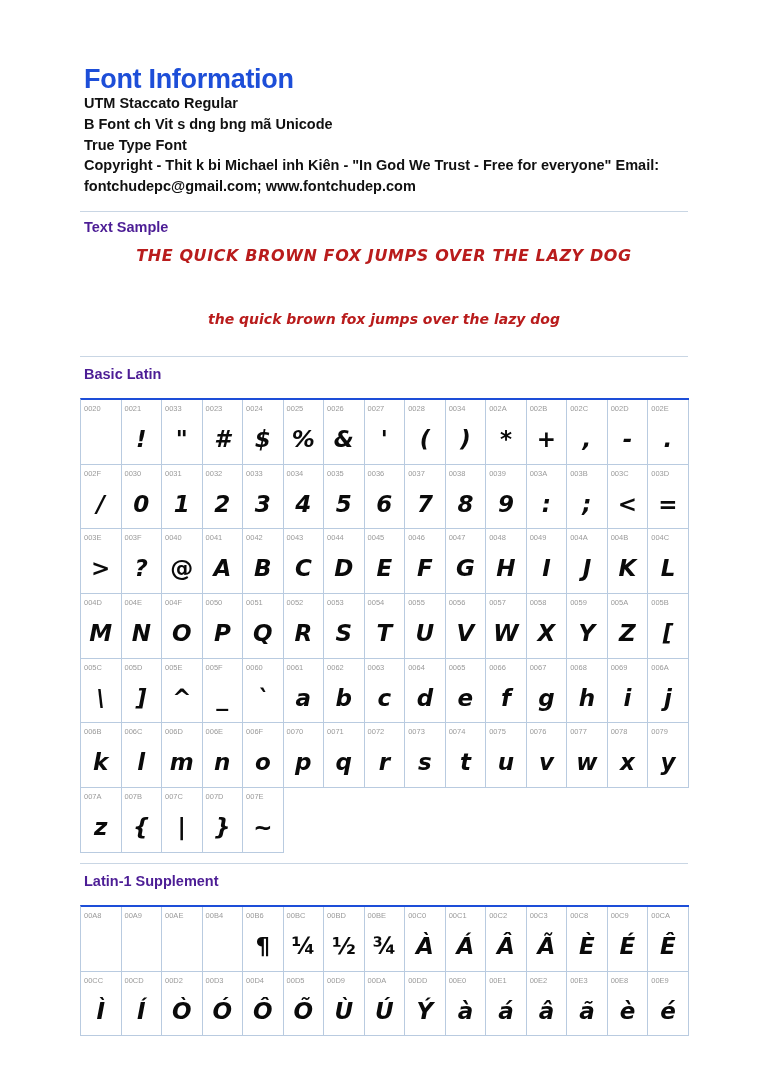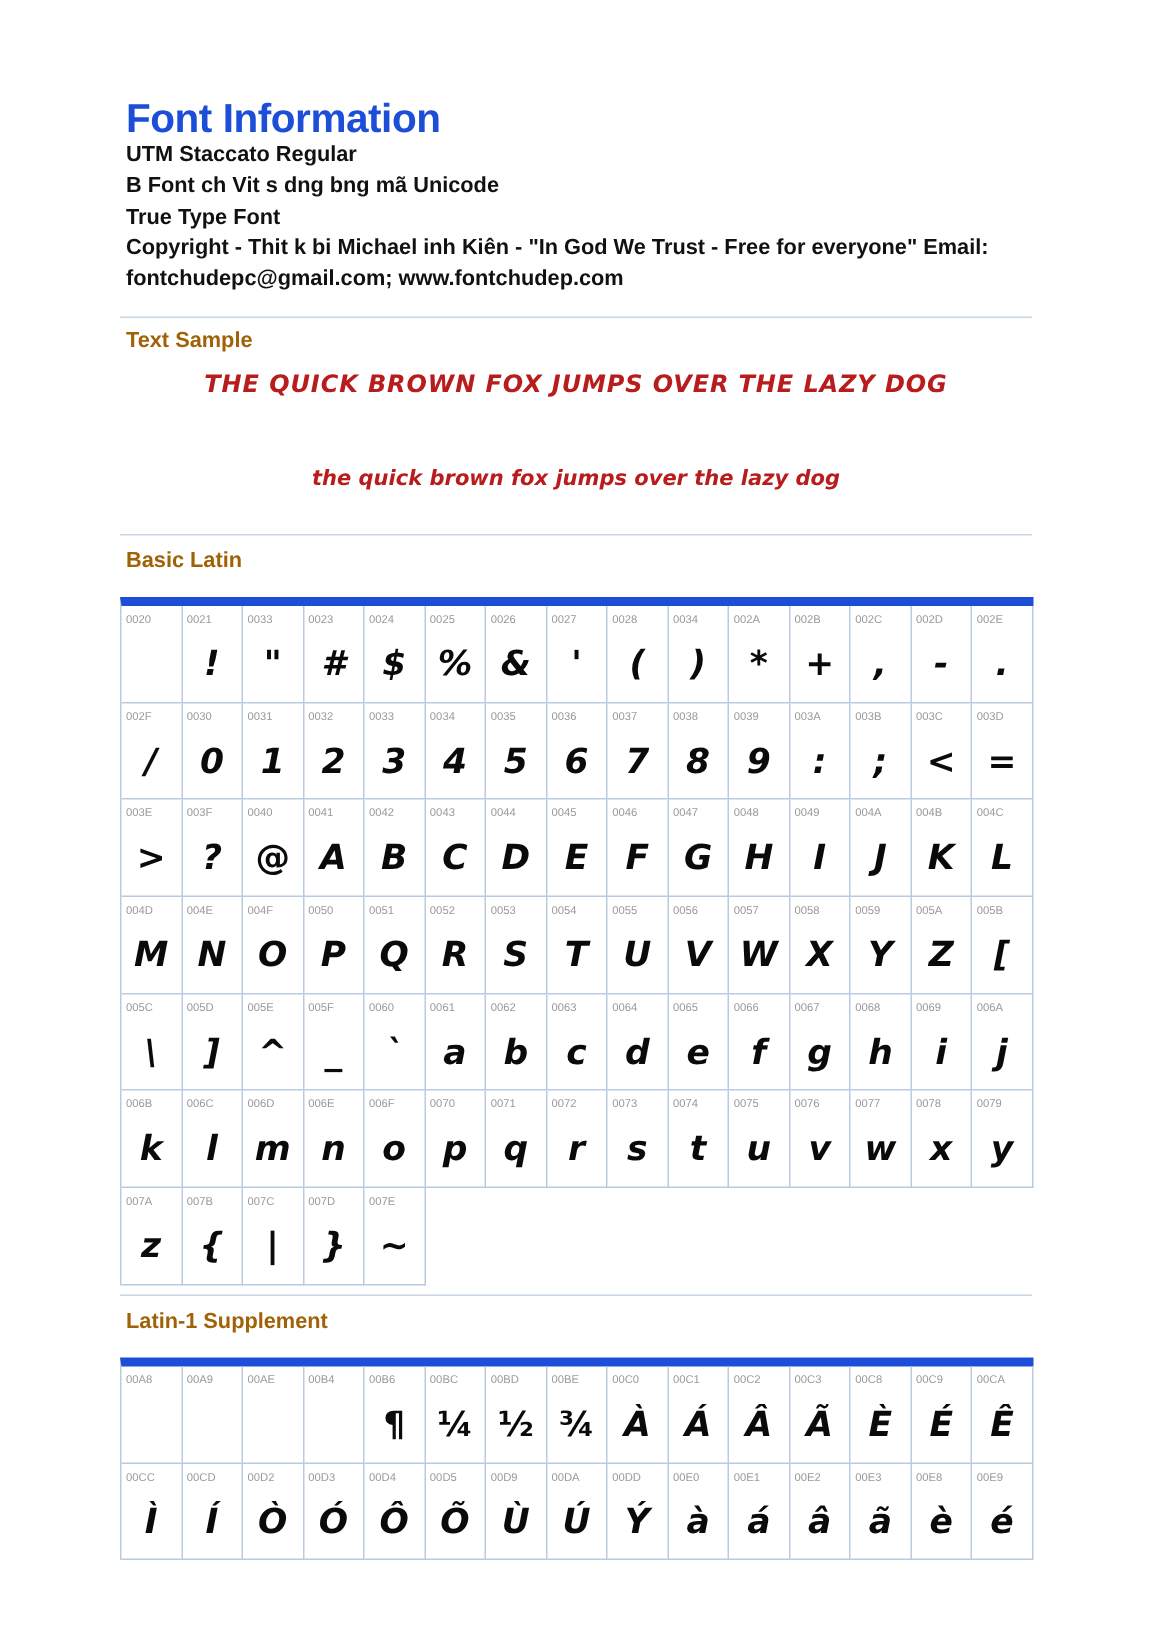--- a/index.html
+++ b/index.html
@@ -1,24 +1,24 @@
 <!DOCTYPE html>
 <html><head>
 <meta charset="utf-8">
 <style>
   html, body { margin: 0; padding: 0; background: #ffffff; }
   body { width: 768px; height: 1087px; position: relative; overflow: hidden; font-family: "Liberation Sans", sans-serif; color: #000; }
   .title { position: absolute; left: 84px; top: 62px; font-size: 27px; font-weight: bold; color: #1d4ed8; letter-spacing: -0.3px; line-height: 34px; }
   .info-line { position: absolute; left: 84px; font-size: 14.5px; font-weight: bold; line-height: 20px; white-space: nowrap; color: #111; }
   .sep { position: absolute; left: 80px; width: 608px; height: 1px; background: #c9d6e4; }
-  .section-label { position: absolute; left: 84px; font-size: 14.5px; font-weight: bold; color: #a16207; line-height: 20px; }
+  .section-label { position: absolute; left: 84px; font-size: 14.5px; font-weight: bold; color: #4c1d95; line-height: 20px; }
   .sample { position: absolute; left: 0; width: 768px; text-align: center; font-family: "DejaVu Sans", sans-serif; font-weight: bold; font-style: oblique; color: #b91c1c; white-space: nowrap; }
   .sample.upper { top: 246px; font-size: 16px; letter-spacing: 0.6px; }
   .sample.lower { top: 311px; font-size: 14px; }
-  .grid { position: absolute; left: 80px; display: grid; grid-template-columns: repeat(15, 40.53px); border-top: 6px solid #1d4ed8; border-left: 1px solid #b9cbe0; }
+  .grid { position: absolute; left: 80px; display: grid; grid-template-columns: repeat(15, 40.53px); border-top: 2px solid #1d4ed8; border-left: 1px solid #b9cbe0; }
   .cell { height: 64.7px; box-sizing: border-box; border-right: 1px solid #b9cbe0; border-bottom: 1px solid #b9cbe0; position: relative; }
   .code { position: absolute; left: 3px; top: 4px; font-size: 7.5px; color: #9a9a9a; }
   .glyph { position: absolute; left: 0; right: 0; top: 22px; text-align: center; font-family: "DejaVu Sans", sans-serif; font-size: 23px; font-weight: bold; font-style: oblique; color: #0a0a0a; line-height: 34px; }
   .glyph.upright { font-style: normal; }
 </style>
 </head>
 <body>
 
 <div class="title">Font Information</div>
 <div class="info-line" style="top:93px">UTM Staccato  Regular</div>

